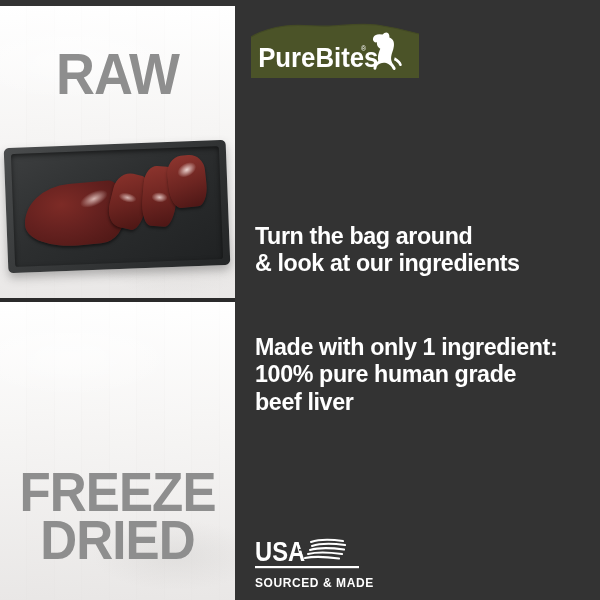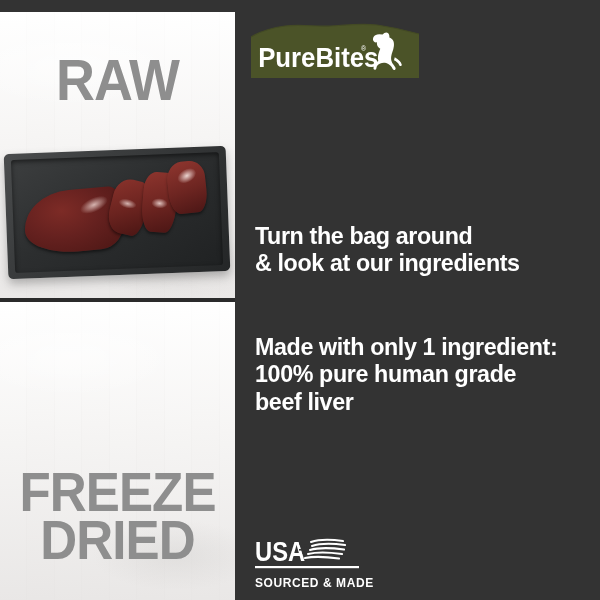--- a/index.html
+++ b/index.html
@@ -7,21 +7,21 @@
     width:600px;height:600px;overflow:hidden;
     font-family:"Liberation Sans", sans-serif;
     background:#333333;
   }
   .ad{position:relative;width:600px;height:600px;overflow:hidden;background:#333333;}
 
   
   .left-col{position:absolute;left:0;top:0;width:235px;height:600px;overflow:hidden;}
 
   .panel{position:absolute;left:0;width:235px;overflow:hidden;}
-  .panel-raw{top:12px;height:299px;}
+  .panel-raw{top:6px;height:299px;}
   .panel-fd{top:302px;height:298px;}
 
   
   .wood{
     position:absolute;inset:0;
     background-color:#eceaea;
     background-image:
       linear-gradient(180deg, rgba(255,255,255,.95) 0%, rgba(246,245,244,.9) 40%, rgba(232,230,229,.95) 100%),
       repeating-linear-gradient(90deg,
         rgba(255,255,255,.95) 0px, rgba(255,255,255,.95) 26px,

